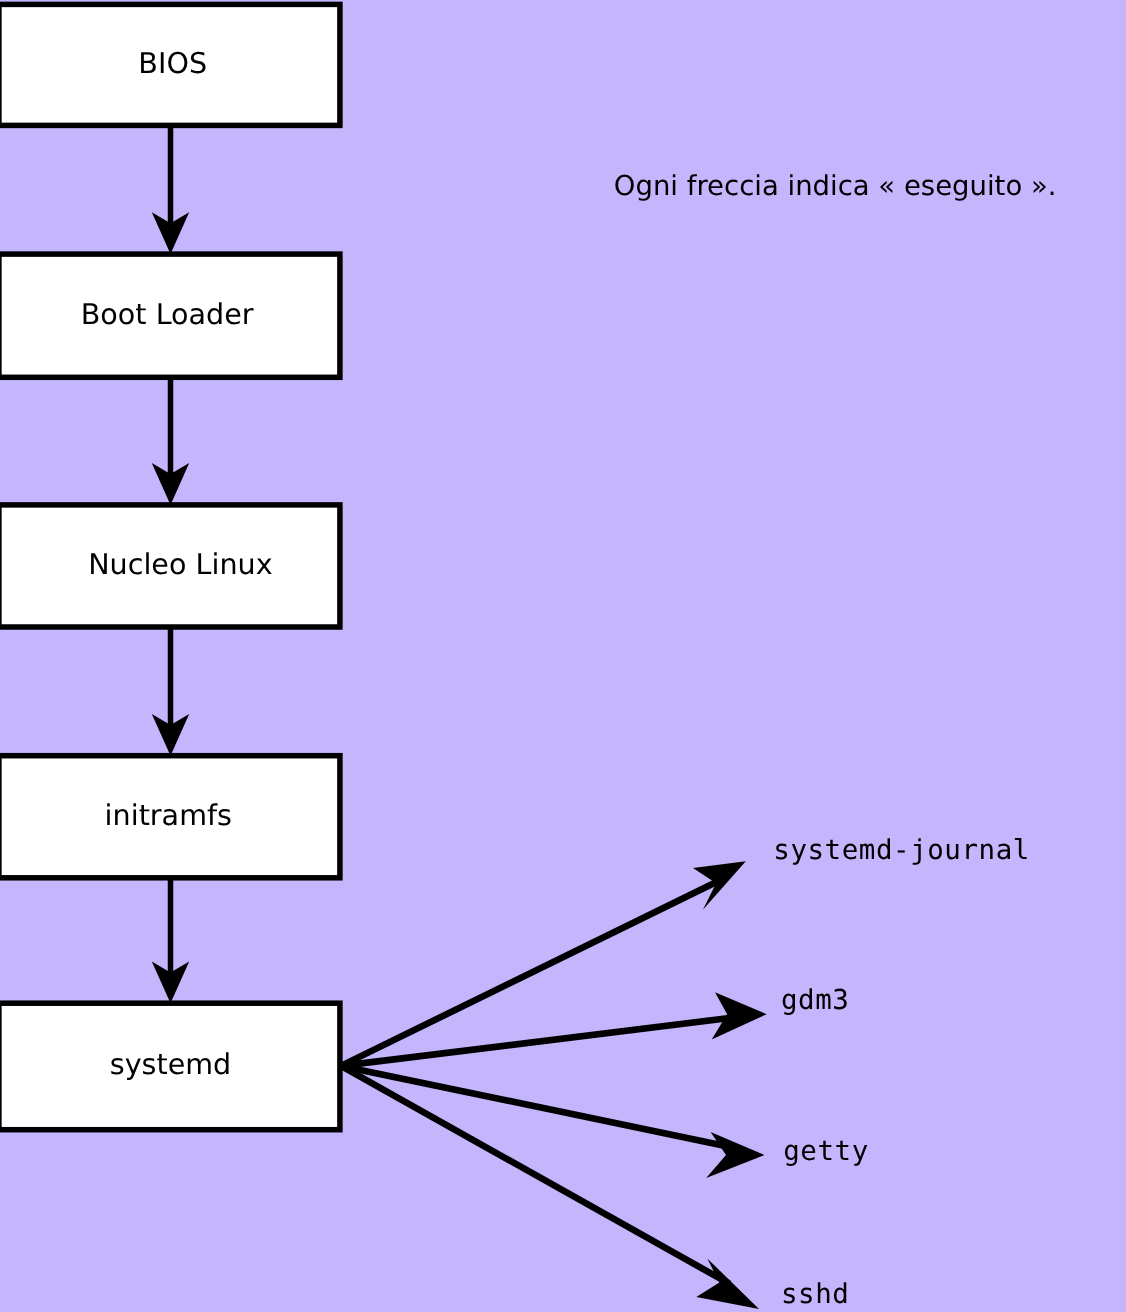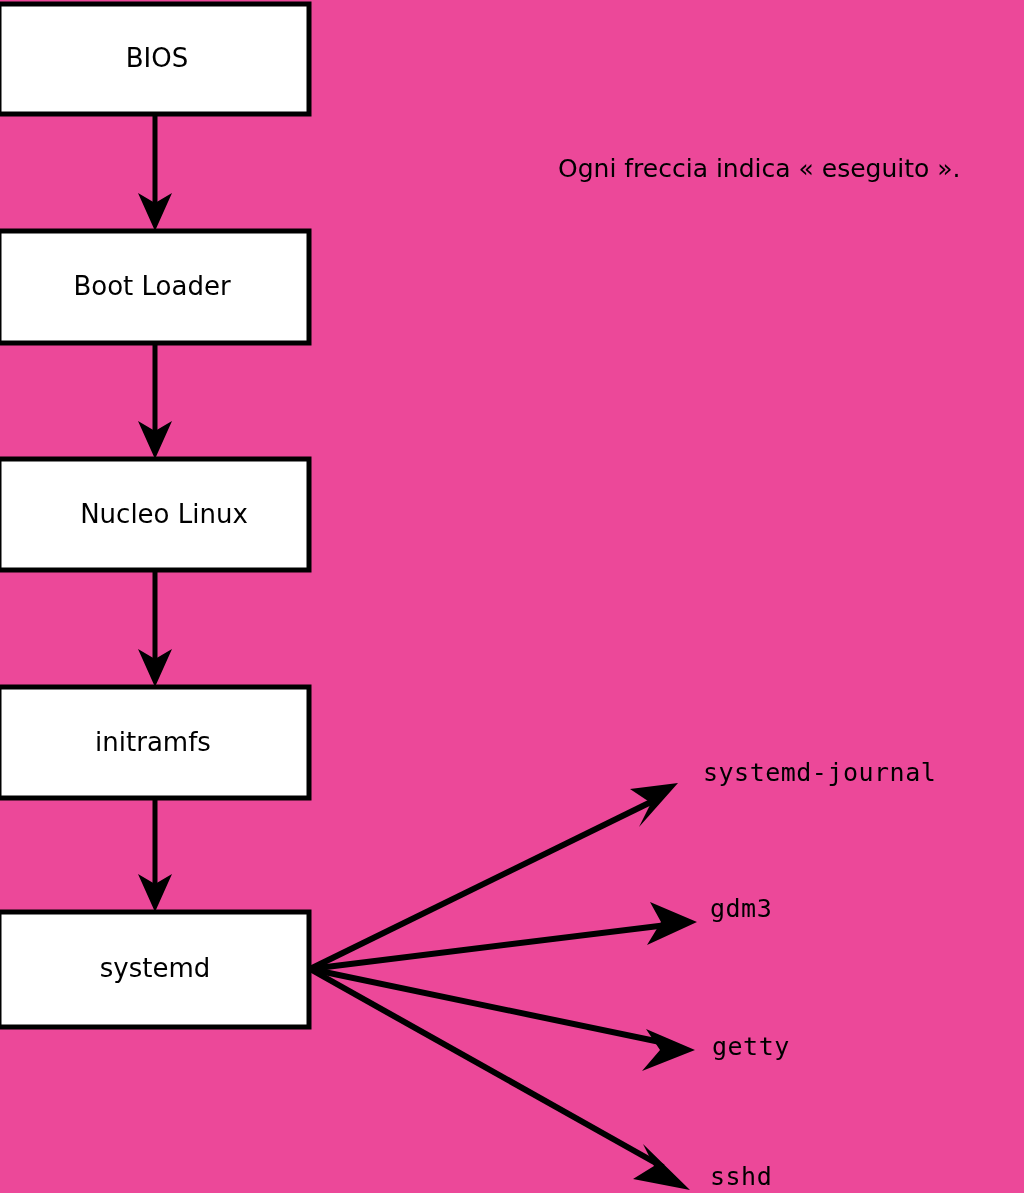--- a/index.html
+++ b/index.html
@@ -4,21 +4,21 @@
 <style>
   html, body {
     margin: 0;
     padding: 0;
     background: #ffffff;
   }
   #canvas {
     position: relative;
     width: 1024px;
     height: 1193px;
-    background: #ec4899;
+    background: #c4b5fd;
     overflow: hidden;
     font-family: "DejaVu Sans", sans-serif;
   }
   #diagram-svg {
     position: absolute;
     left: 0;
     top: 0;
     width: 1024px;
     height: 1193px;
   }

